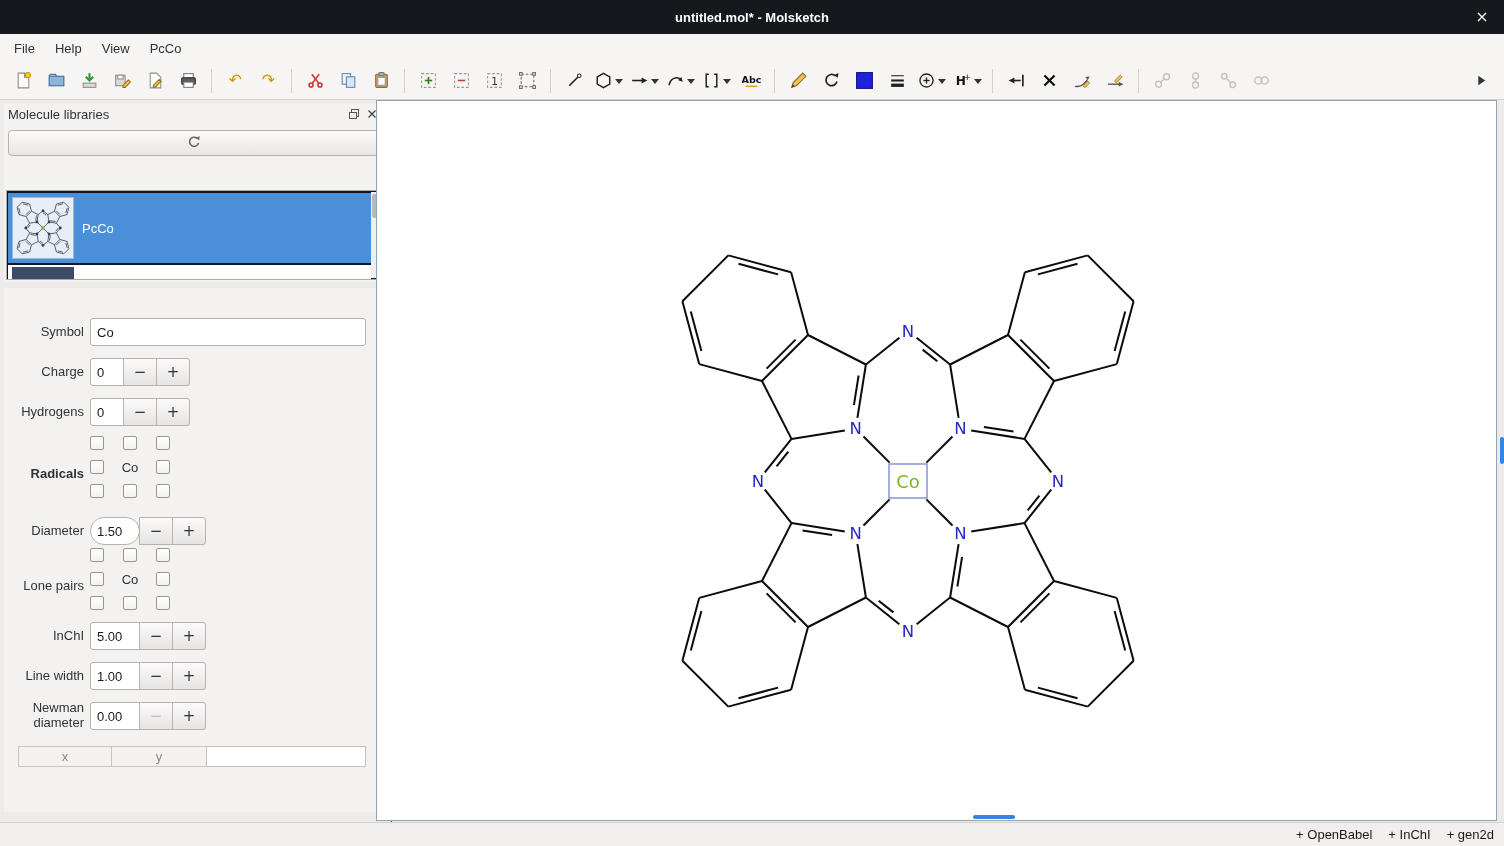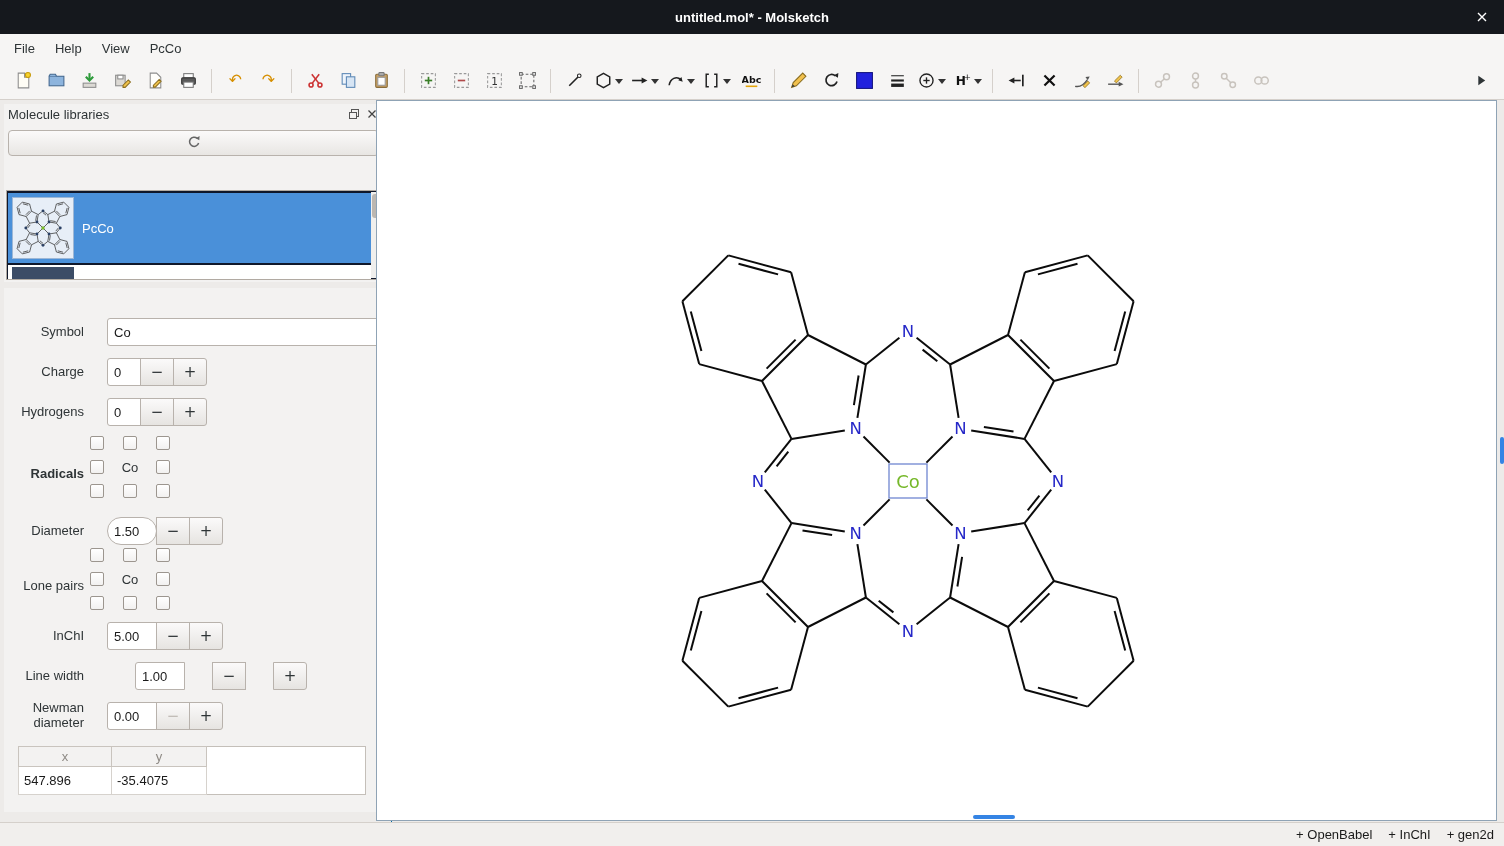--- a/index.html
+++ b/index.html
@@ -46,21 +46,21 @@
   .lib-thumb { width:62px; height:62px; margin-left:4px; background:#e7eef7; border:1px solid #9db7d6; }
   .lib-label { color:#ffffff; font-size:13px; margin-left:8px; }
   .librow-partial { position:absolute; left:1px; right:11px; top:74px; height:14px; background:#ffffff; }
   .lib-thumb-sliver { position:absolute; left:4px; top:2px; width:62px; height:12px; background:#3c4c66; }
   .lib-scroll { position:absolute; right:1px; top:1px; bottom:1px; width:10px; background:#f0efed; }
   .lib-scroll-handle { position:absolute; left:1px; top:2px; width:7px; height:24px; background:#bcb7b1; border-radius:3px; }
 
   
   #panel-props { top:188px; bottom:10px; }
   .prow { position:absolute; left:0; height:28px; display:flex; align-items:center; }
-  .plabel { width:80px; text-align:right; font-size:13px; color:#2e3436; margin-right:23px; flex:none; line-height:1.15; }
+  .plabel { width:80px; text-align:right; font-size:13px; color:#2e3436; margin-right:6px; flex:none; line-height:1.15; }
   .tinput { height:28px; background:#fff; border:1px solid #b8b2ac; border-radius:3px; font-size:13px; padding:0 6px; font-family:"Liberation Sans",sans-serif; color:#1a1a1a; }
   .spin-in { border-radius:3px 0 0 3px; }
   .sbtn { height:28px; width:34px; margin-left:-1px; background:linear-gradient(#fbfafa,#e6e4e1);
     border:1px solid #b8b2ac; font-size:15px; color:#2e3436; display:flex; align-items:center; justify-content:center;
     font-family:"DejaVu Sans",sans-serif; }
   .sbtn.last { border-radius:0 3px 3px 0; }
   .sbtn.dis { color:#c0bbb5; }
   .chkgrid { position:absolute; left:86px; display:grid; grid-template-columns:14px 14px 14px; grid-auto-rows:14px; column-gap:19px; row-gap:10px; align-items:center; justify-items:center; }
   .chk { width:14px; height:14px; margin:0; appearance:none; background:linear-gradient(#fff,#f2f1f0); border:1px solid #9c968f; border-radius:2px; }
   .chk-center { font-size:13px; color:#2e3436; }
@@ -616,45 +616,40 @@
         <input type="checkbox" class="chk" style="">
       </div>
 
       <div class="prow" style="top:334px;">
         <span class="plabel">InChI</span>
         <input class="tinput spin-in" style="width: 50px;" value="5.00">
         <button class="sbtn">−</button>
         <button class="sbtn last">+</button>
       </div>
 
-      <div class="prow" style="top:374px;gap:28px;">
+      <div class="prow" style="top:374px;">
         <span class="plabel">Line width</span>
         <input class="tinput spin-in" style="width: 50px;" value="1.00">
         <button class="sbtn">−</button>
         <button class="sbtn last">+</button>
       </div>
 
       <div class="prow" style="top:414px;">
         <span class="plabel">Newman diameter</span>
         <input class="tinput spin-in" style="width: 50px;" value="0.00">
         <button class="sbtn dis">−</button>
         <button class="sbtn last">+</button>
       </div>
 
       <table class="ctable" style="top:458px;">
         <tbody>
             <tr>
           <th style="width:93px;">x</th>
           <th style="width:95px;">y</th>
           <th style="border:none;background:#fff;"></th>
-        </tr>
-        <tr>
-          <td>547.896</td>
-          <td>-35.4075</td>
-          <td style="border:none;"></td>
         </tr>
       </tbody>
         </table>
     </div>
   </div>
 
   <div class="canvas">
     <svg id="molsvg" width="1119" height="719" viewBox="0 0 1119 719">
         <line x1="512.6" y1="361.6" x2="486.5" y2="335.5" stroke="#0b0b0b" stroke-width="2"></line>
         <line x1="480.4" y1="316.8" x2="488.9" y2="263.5" stroke="#0b0b0b" stroke-width="2"></line>

